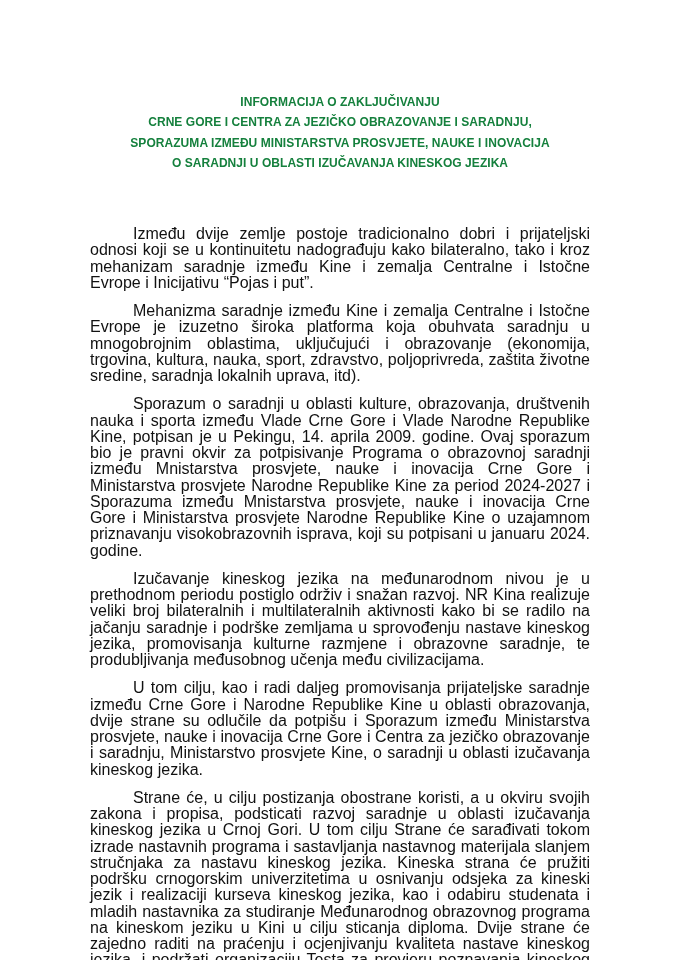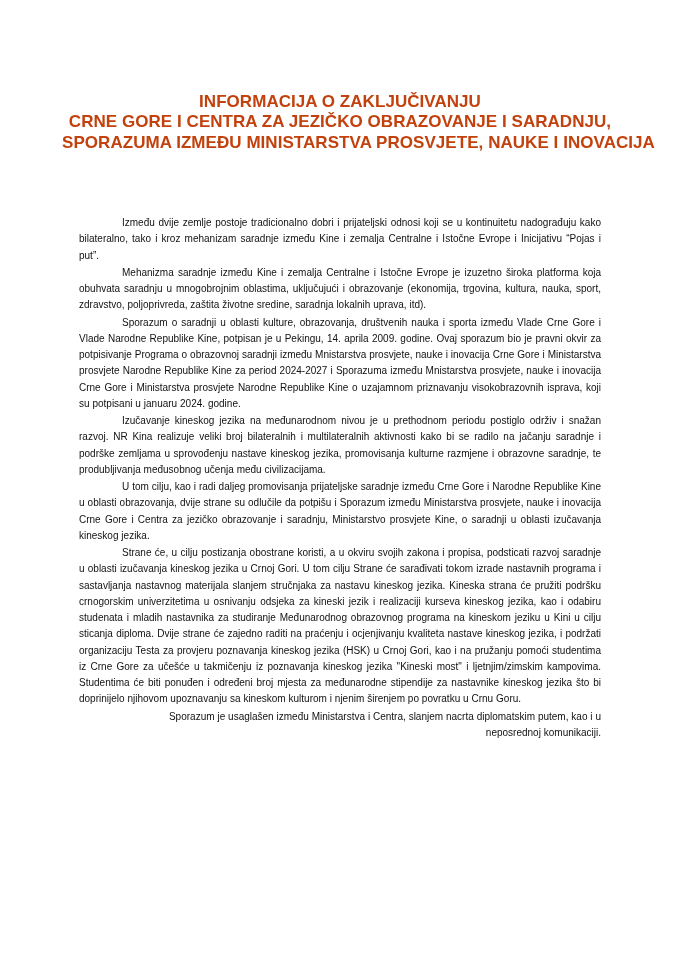--- a/index.html
+++ b/index.html
@@ -25,61 +25,62 @@
   .title-block {
     position: absolute;
     left: 62px;
     top: 92px;
     width: 556px;
     text-align: center;
   }
 
   .title-line {
     display: block;
-    font-size: 17px;
+    font-size: 12px;
     font-weight: bold;
     line-height: 20.3px;
     letter-spacing: 0.05px;
     white-space: nowrap;
-    color: #c2410c;
+    color: #15803d;
   }
 
   
   .body-block {
     position: absolute;
     left: 78px;
     top: 214px;
     width: 524px;
   }
 
   .para {
-    margin: 1px;
+    margin: 12px;
     text-align: justify;
     text-justify: inter-word;
-    font-size: 10px;
+    font-size: 16px;
     line-height: 16.25px;
     text-indent: 43px;
     color: #111111;
     hyphens: none;
     word-spacing: 0.1px;
   }
 
   .para:last-child {
     text-align: right;
   }
 </style>
 </head>
 <body>
 
 <div class="page">
 
   <div class="title-block">
     <span class="title-line">INFORMACIJA O ZAKLJUČIVANJU</span>
     <span class="title-line">CRNE GORE I CENTRA ZA JEZIČKO OBRAZOVANJE I SARADNJU,</span>
     <span class="title-line">SPORAZUMA IZMEĐU MINISTARSTVA PROSVJETE, NAUKE I INOVACIJA</span>
+    <span class="title-line">O SARADNJI U OBLASTI IZUČAVANJA KINESKOG JEZIKA</span>
   </div>
 
   <div class="body-block">
     <p class="para">Između dvije zemlje postoje tradicionalno dobri i prijateljski odnosi koji se u kontinuitetu nadograđuju kako bilateralno, tako i kroz mehanizam saradnje između Kine i zemalja Centralne i Istočne Evrope i Inicijativu “Pojas i put”.</p>
     <p class="para">Mehanizma saradnje između Kine i zemalja Centralne i Istočne Evrope je izuzetno široka platforma koja obuhvata saradnju u mnogobrojnim oblastima, uključujući i obrazovanje (ekonomija, trgovina, kultura, nauka, sport, zdravstvo, poljoprivreda, zaštita životne sredine, saradnja lokalnih uprava, itd).</p>
     <p class="para">Sporazum o saradnji u oblasti kulture, obrazovanja, društvenih nauka i sporta između Vlade Crne Gore i Vlade Narodne Republike Kine, potpisan je u Pekingu, 14. aprila 2009. godine. Ovaj sporazum bio je pravni okvir za potpisivanje Programa o obrazovnoj saradnji između Mnistarstva prosvjete, nauke i inovacija Crne Gore i Ministarstva prosvjete Narodne Republike Kine za period 2024-2027 i Sporazuma između Mnistarstva prosvjete, nauke i inovacija Crne Gore i Ministarstva prosvjete Narodne Republike Kine  o uzajamnom priznavanju visokobrazovnih isprava, koji su potpisani u januaru 2024. godine.</p>
     <p class="para">Izučavanje kineskog jezika na međunarodnom nivou je u prethodnom periodu postiglo održiv i snažan razvoj. NR Kina realizuje veliki broj bilateralnih i multilateralnih aktivnosti kako bi se radilo na jačanju saradnje i podrške zemljama u sprovođenju nastave kineskog jezika, promovisanja kulturne razmjene i obrazovne saradnje, te produbljivanja međusobnog učenja među civilizacijama.</p>
     <p class="para">U tom cilju, kao i radi daljeg promovisanja prijateljske saradnje između Crne Gore i Narodne Republike Kine u oblasti obrazovanja, dvije strane su odlučile da potpišu i Sporazum između Ministarstva prosvjete, nauke i inovacija Crne Gore i Centra za jezičko obrazovanje i saradnju, Ministarstvo prosvjete Kine, o saradnji u oblasti izučavanja kineskog jezika.</p>
     <p class="para">Strane će, u cilju postizanja obostrane koristi, a u okviru svojih zakona i propisa, podsticati razvoj saradnje u oblasti izučavanja kineskog jezika u Crnoj Gori. U tom cilju Strane će sarađivati tokom izrade nastavnih programa i sastavljanja nastavnog materijala slanjem stručnjaka za nastavu kineskog jezika. Kineska strana će pružiti podršku crnogorskim univerzitetima u osnivanju odsjeka za kineski jezik i realizaciji kurseva kineskog jezika, kao i odabiru studenata i mladih nastavnika za studiranje Međunarodnog obrazovnog programa na kineskom jeziku u Kini u cilju sticanja diploma. Dvije strane će zajedno raditi na praćenju i ocjenjivanju kvaliteta nastave kineskog jezika, i podržati organizaciju Testa za provjeru poznavanja kineskog jezika (HSK) u Crnoj Gori, kao i na pružanju pomoći studentima iz Crne Gore za učešće u takmičenju iz poznavanja kineskog jezika "Kineski most" i ljetnjim/zimskim kampovima. Studentima će biti ponuđen i određeni broj mjesta za međunarodne stipendije za nastavnike kineskog jezika što bi doprinijelo njihovom upoznavanju sa kineskom kulturom i njenim širenjem po povratku u Crnu Goru.</p>
     <p class="para">Sporazum je usaglašen između Ministarstva i Centra, slanjem nacrta diplomatskim putem, kao i u neposrednoj komunikaciji.</p>

